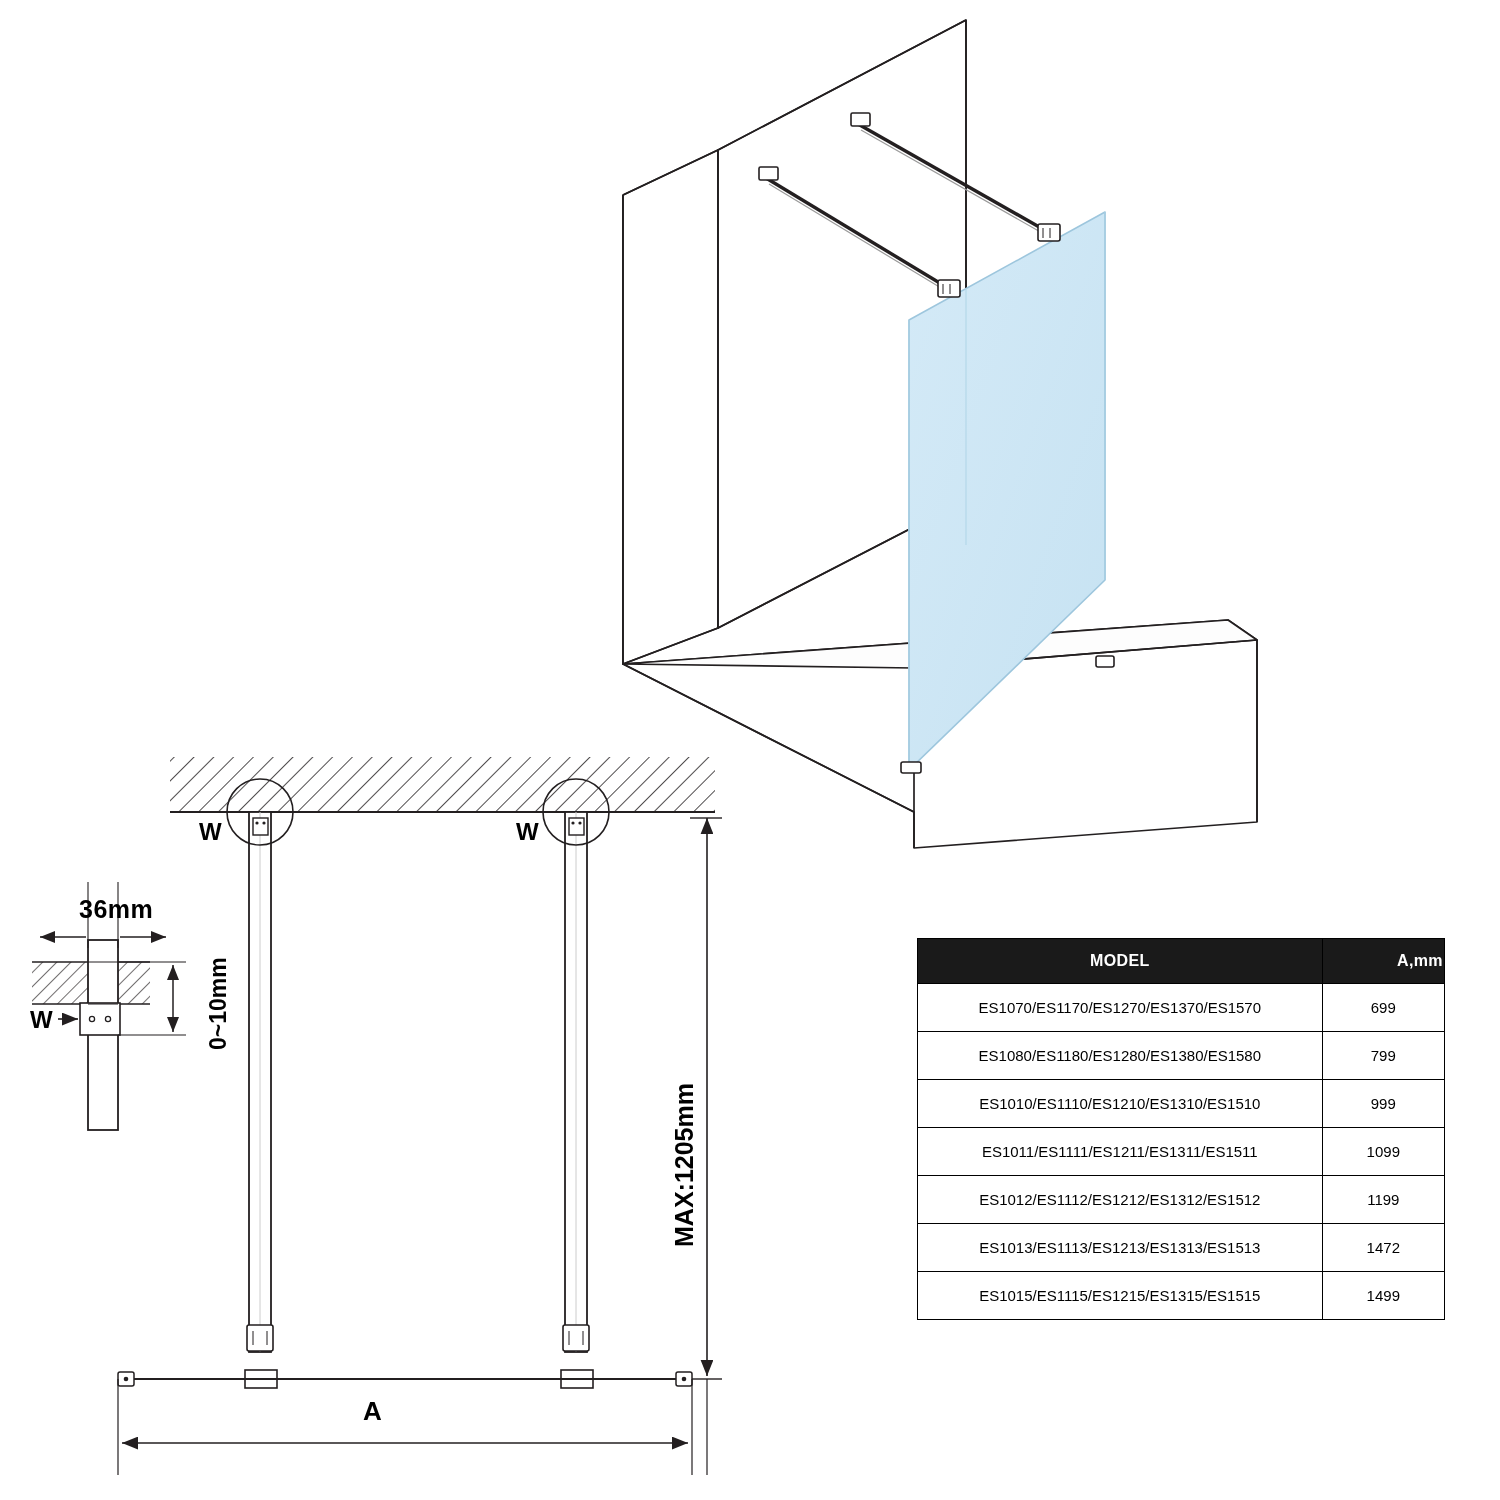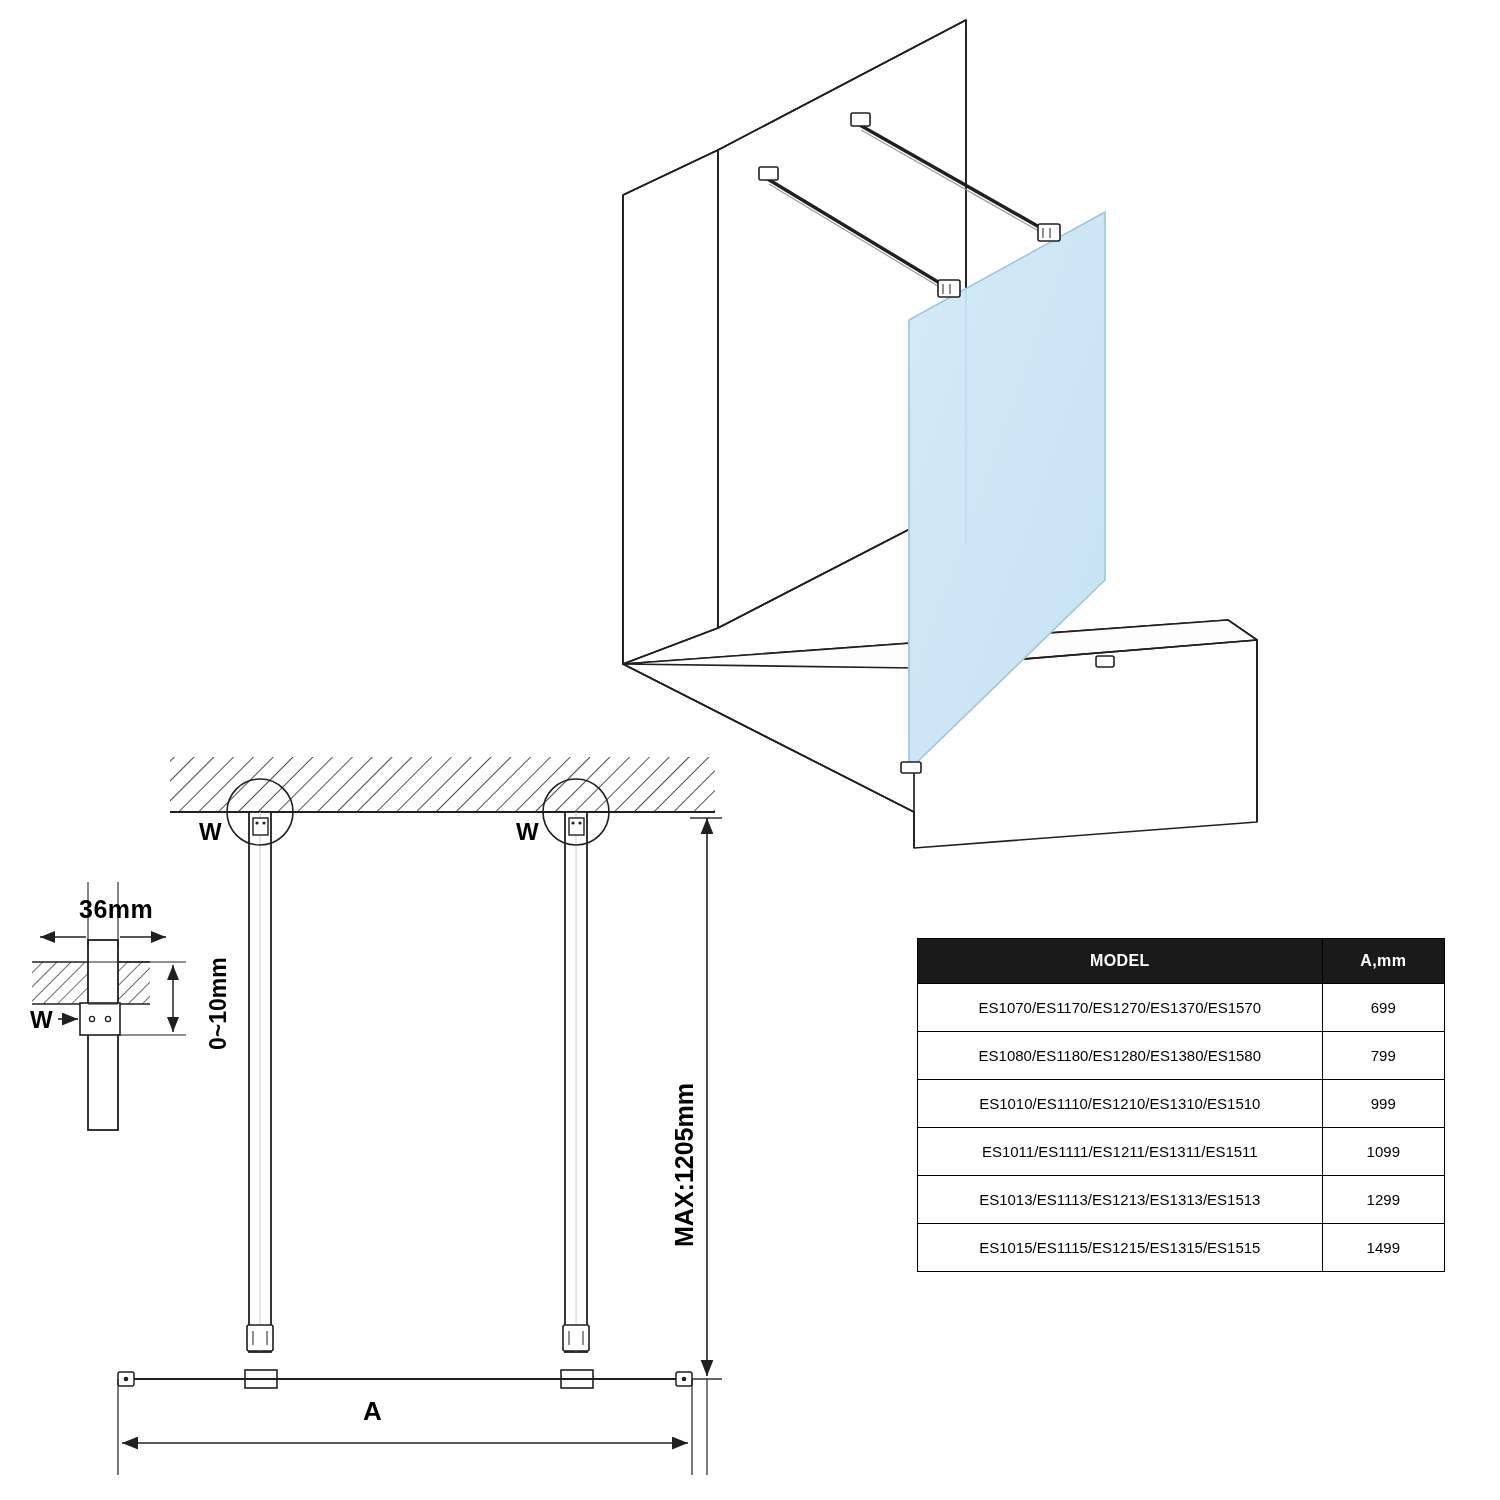--- a/index.html
+++ b/index.html
@@ -34,21 +34,21 @@
     height:42px;
     font-size:16px;
     letter-spacing:0.4px;
   }
   .spec-table tbody td {
     height:45px;
     background:#ffffff;
     font-size:15px;
   }
   .spec-table .col-model { width:440px;margin-top:17px; }
-  .spec-table .col-a { width:143px; }
+  .spec-table .col-a { width:143px;text-align:right; }
 
   
   .lbl {
     position:absolute;
     font-weight:bold;
     white-space:nowrap;
   }
   .lbl-w { font-size:24px; }
   .lbl-36 { font-size:25px; letter-spacing:0.5px; }
   .lbl-A  { font-size:26px; }
@@ -265,21 +265,25 @@
     </tr>
     <tr>
       <td>ES1010/ES1110/ES1210/ES1310/ES1510</td>
       <td>999</td>
     </tr>
     <tr>
       <td>ES1011/ES1111/ES1211/ES1311/ES1511</td>
       <td>1099</td>
     </tr>
     <tr>
+      <td>ES1012/ES1112/ES1212/ES1312/ES1512</td>
+      <td>1199</td>
+    </tr>
+    <tr>
       <td>ES1013/ES1113/ES1213/ES1313/ES1513</td>
-      <td>1299</td>
+      <td>1472</td>
     </tr>
     <tr>
       <td>ES1015/ES1115/ES1215/ES1315/ES1515</td>
       <td>1499</td>
     </tr>
   </tbody>
 </table>
 
 </body></html>

